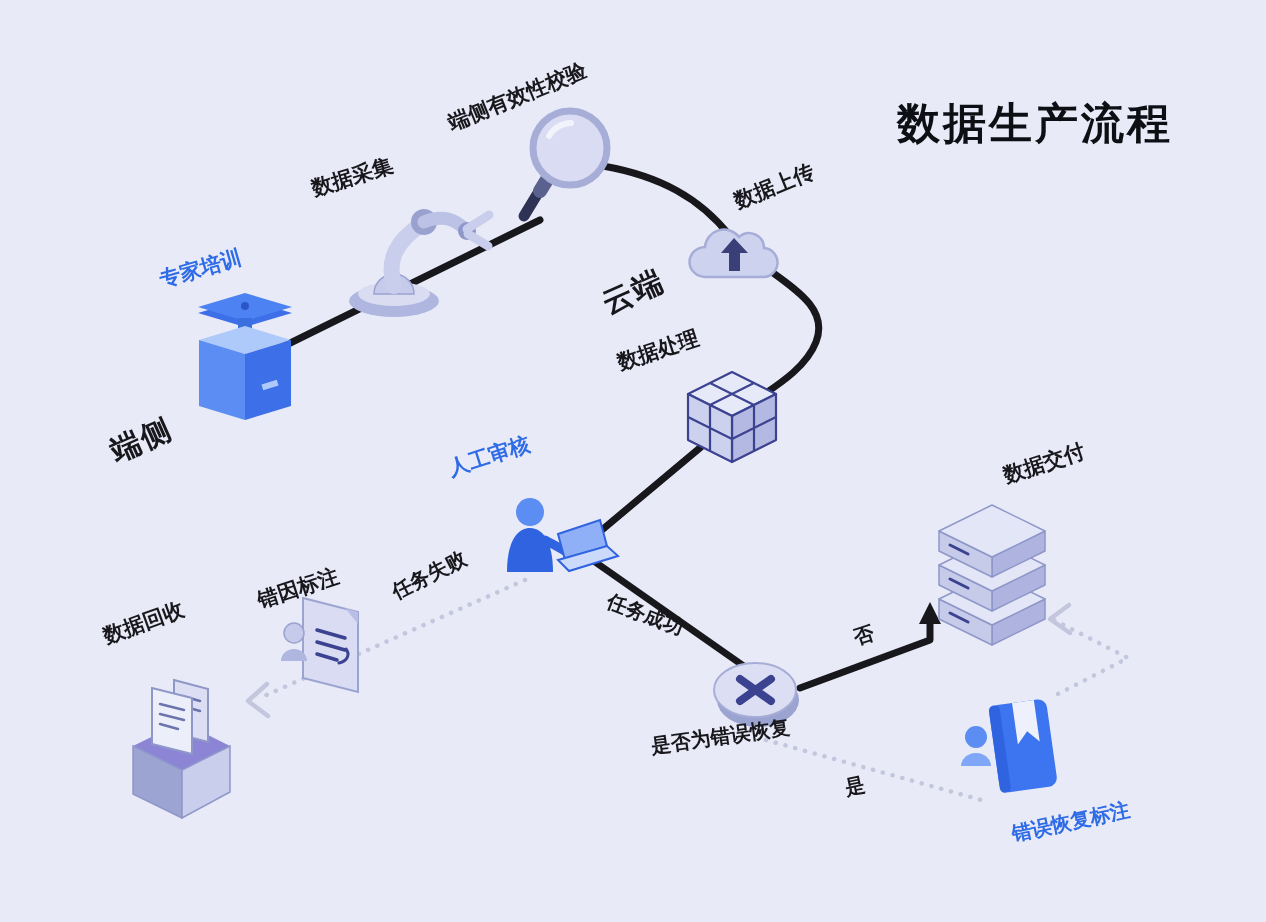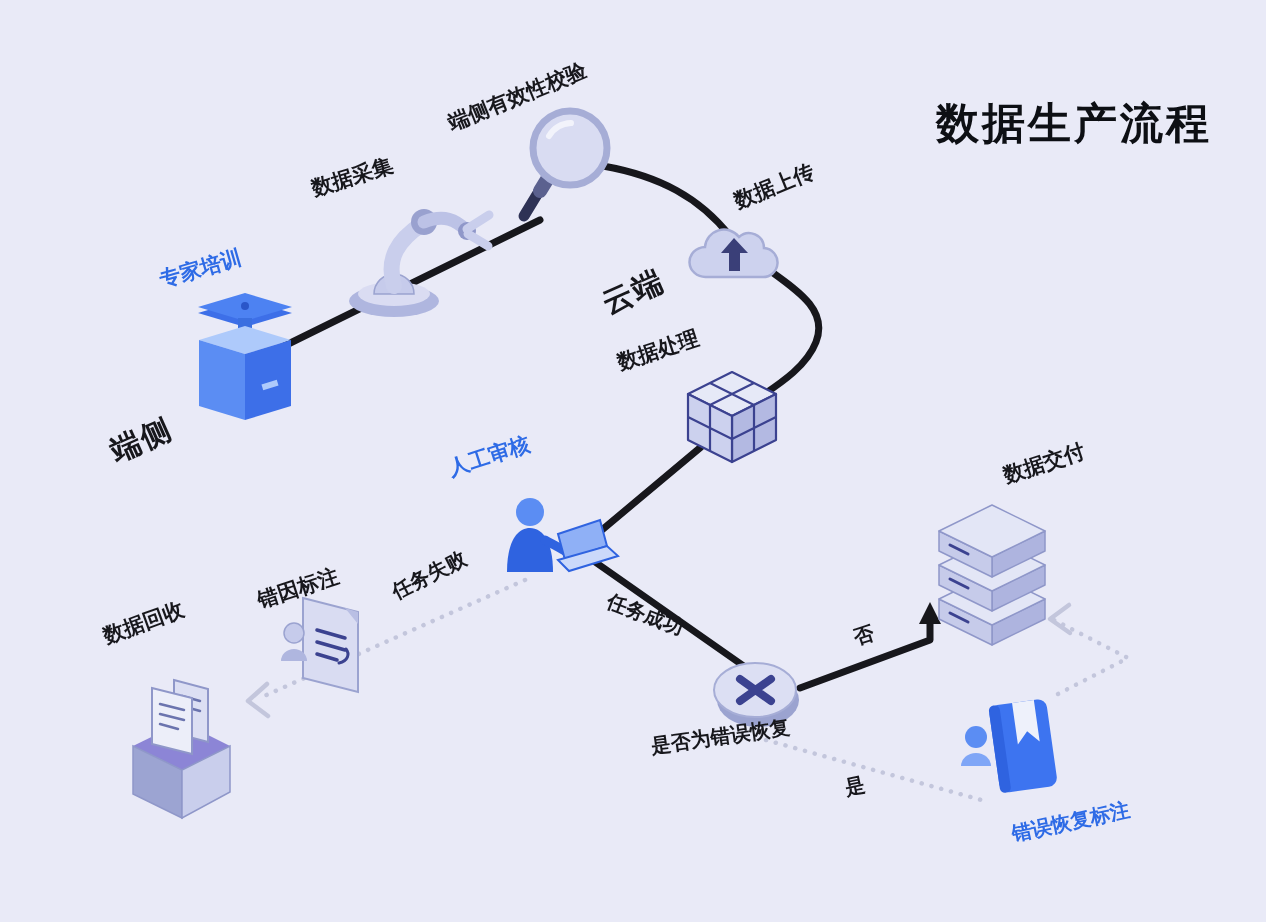--- a/index.html
+++ b/index.html
@@ -11,21 +11,20 @@
   .lbl{
     position:absolute;white-space:nowrap;font-weight:700;color:#17171c;
     transform-origin:0 50%;line-height:1.1;
   }
   .lbl.blue{color:#2e6be6;}
   .lbl.big{font-size:30px;font-weight:800;letter-spacing:2px;}
   .title{
     position:absolute;left:897px;top:95px;font-size:43px;font-weight:800;
     color:#0d0f14;letter-spacing:3px;white-space:nowrap;
     font-family:"Liberation Sans","DejaVu Sans",sans-serif;
-    margin-left:39px;
   }
 </style>
 </head>
 <body>
 
 <div class="canvas">
 
   <svg class="diagram" viewBox="0 0 1266 922">
 
     <g stroke="#c3c6dc" stroke-width="4.5" fill="none" stroke-linecap="round" stroke-dasharray="0.1 10">

